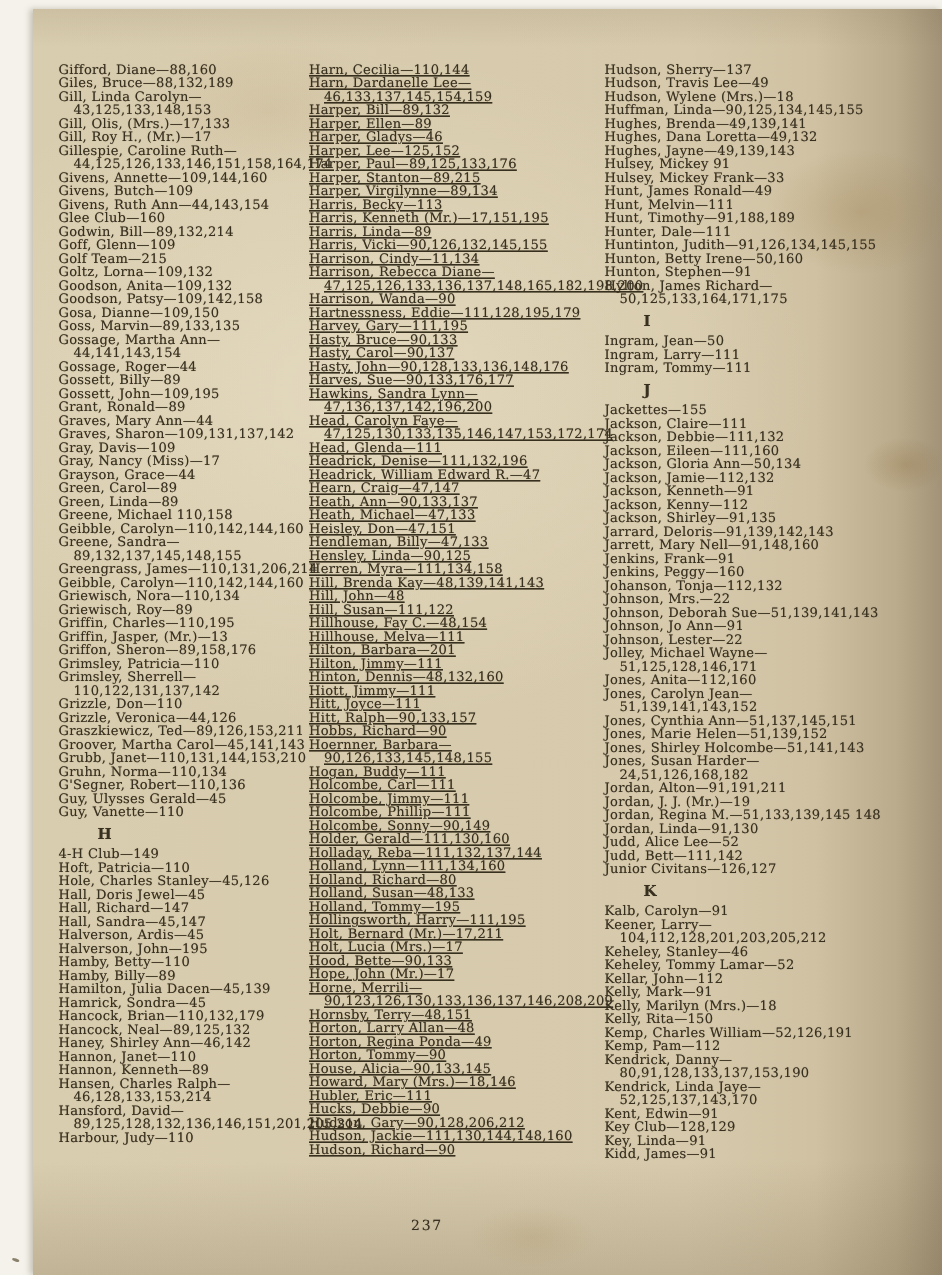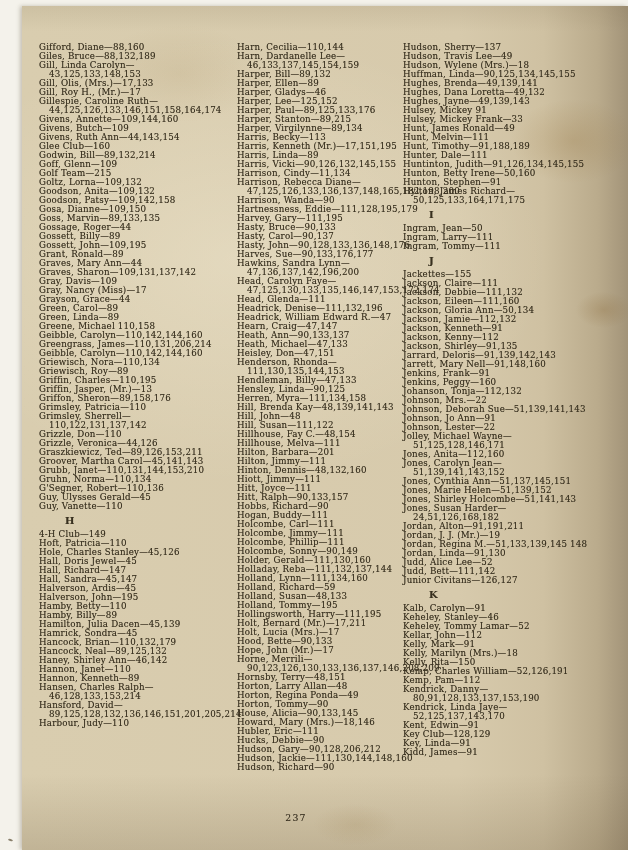--- a/index.html
+++ b/index.html
@@ -20,29 +20,29 @@
       linear-gradient(to right, #d9cdaf 0%, #d7caac 72%, #cfc1a2 86%, #baab8c 95%, #a29378 100%);
     box-shadow:-2px 0 4px rgba(110,100,80,0.35);
   }
   .col{
     position:absolute;top:37px;
     font-size:8.7px;line-height:9px;letter-spacing:0.2px;
     color:#38301f;
     text-shadow:0 0 0.5px rgba(56,48,31,0.5);
   }
   .col-0{left:17px;width:176px;}
-  .col-1{left:215px;width:182px;}
+  .col-1{left:184px;width:182px;text-decoration:underline;}
   .col-2{left:381px;width:186px;}
   .entry{padding-left:10px;text-indent:-10px;}
   .sec{
     font-weight:bold;font-size:10px;line-height:10px;
     margin:5px 0 4px 26px;letter-spacing:0.6px;padding-left:0;text-indent:0;
   }
   .pagenum{
-    position:absolute;left:252px;top:806px;width:44px;text-align:center;
+    position:absolute;left:252px;top:806px;width:44px;text-align:left;
     font-size:9.3px;letter-spacing:1.2px;color:#3a3222;
     text-shadow:0 0 0.5px rgba(56,48,31,0.5);
   }
   .speck{
     position:absolute;left:8px;top:839px;width:5px;height:2px;
     background:#8a816d;border-radius:50%;transform:rotate(20deg);
   }
 </style>
 </head>
 <body>
@@ -60,33 +60,35 @@
       <div class="entry">Givens, Ruth Ann—44,143,154</div>
       <div class="entry">Glee Club—160</div>
       <div class="entry">Godwin, Bill—89,132,214</div>
       <div class="entry">Goff, Glenn—109</div>
       <div class="entry">Golf Team—215</div>
       <div class="entry">Goltz, Lorna—109,132</div>
       <div class="entry">Goodson, Anita—109,132</div>
       <div class="entry">Goodson, Patsy—109,142,158</div>
       <div class="entry">Gosa, Dianne—109,150</div>
       <div class="entry">Goss, Marvin—89,133,135</div>
+      <div class="entry">Gossage, Martha Ann—44,141,143,154</div>
       <div class="entry">Gossage, Roger—44</div>
       <div class="entry">Gossett, Billy—89</div>
       <div class="entry">Gossett, John—109,195</div>
       <div class="entry">Grant, Ronald—89</div>
       <div class="entry">Graves, Mary Ann—44</div>
       <div class="entry">Graves, Sharon—109,131,137,142</div>
       <div class="entry">Gray, Davis—109</div>
       <div class="entry">Gray, Nancy (Miss)—17</div>
       <div class="entry">Grayson, Grace—44</div>
       <div class="entry">Green, Carol—89</div>
       <div class="entry">Green, Linda—89</div>
       <div class="entry">Greene, Michael 110,158</div>
       <div class="entry">Geibble, Carolyn—110,142,144,160</div>
+      <div class="entry">Greene, Sandra—89,132,137,145,148,155</div>
       <div class="entry">Greengrass, James—110,131,206,214</div>
       <div class="entry">Geibble, Carolyn—110,142,144,160</div>
       <div class="entry">Griewisch, Nora—110,134</div>
       <div class="entry">Griewisch, Roy—89</div>
       <div class="entry">Griffin, Charles—110,195</div>
       <div class="entry">Griffin, Jasper, (Mr.)—13</div>
       <div class="entry">Griffon, Sheron—89,158,176</div>
       <div class="entry">Grimsley, Patricia—110</div>
       <div class="entry">Grimsley, Sherrell—110,122,131,137,142</div>
       <div class="entry">Grizzle, Don—110</div>
@@ -145,45 +147,45 @@
       <div class="entry">Harves, Sue—90,133,176,177</div>
       <div class="entry">Hawkins, Sandra Lynn—47,136,137,142,196,200</div>
       <div class="entry">Head, Carolyn Faye—47,125,130,133,135,146,147,153,172,174</div>
       <div class="entry">Head, Glenda—111</div>
       <div class="entry">Headrick, Denise—111,132,196</div>
       <div class="entry">Headrick, William Edward R.—47</div>
       <div class="entry">Hearn, Craig—47,147</div>
       <div class="entry">Heath, Ann—90,133,137</div>
       <div class="entry">Heath, Michael—47,133</div>
       <div class="entry">Heisley, Don—47,151</div>
-      <div class="entry">Henderson, Rhonda—111,130,135,144,153</div>
       <div class="entry">Hendleman, Billy—47,133</div>
       <div class="entry">Hensley, Linda—90,125</div>
       <div class="entry">Herren, Myra—111,134,158</div>
       <div class="entry">Hill, Brenda Kay—48,139,141,143</div>
       <div class="entry">Hill, John—48</div>
       <div class="entry">Hill, Susan—111,122</div>
       <div class="entry">Hillhouse, Fay C.—48,154</div>
       <div class="entry">Hillhouse, Melva—111</div>
       <div class="entry">Hilton, Barbara—201</div>
       <div class="entry">Hilton, Jimmy—111</div>
       <div class="entry">Hinton, Dennis—48,132,160</div>
       <div class="entry">Hiott, Jimmy—111</div>
       <div class="entry">Hitt, Joyce—111</div>
       <div class="entry">Hitt, Ralph—90,133,157</div>
       <div class="entry">Hobbs, Richard—90</div>
+      <div class="entry">Hoernner, Barbara—90,126,133,145,148,155</div>
       <div class="entry">Hogan, Buddy—111</div>
       <div class="entry">Holcombe, Carl—111</div>
       <div class="entry">Holcombe, Jimmy—111</div>
       <div class="entry">Holcombe, Phillip—111</div>
       <div class="entry">Holcombe, Sonny—90,149</div>
       <div class="entry">Holder, Gerald—111,130,160</div>
       <div class="entry">Holladay, Reba—111,132,137,144</div>
       <div class="entry">Holland, Lynn—111,134,160</div>
-      <div class="entry">Holland, Richard—59</div>
+      <div class="entry">Holland, Richard—80</div>
       <div class="entry">Holland, Susan—48,133</div>
       <div class="entry">Holland, Tommy—195</div>
       <div class="entry">Hollingsworth, Harry—111,195</div>
       <div class="entry">Holt, Bernard (Mr.)—17,211</div>
       <div class="entry">Holt, Lucia (Mrs.)—17</div>
       <div class="entry">Hood, Bette—90,133</div>
       <div class="entry">Hope, John (Mr.)—17</div>
       <div class="entry">Horne, Merrili—90,123,126,130,133,136,137,146,208,209</div>
       <div class="entry">Hornsby, Terry—48,151</div>
       <div class="entry">Horton, Larry Allan—48</div>
@@ -247,20 +249,21 @@
       <div class="entry">Jones, Susan Harder—24,51,126,168,182</div>
       <div class="entry">Jordan, Alton—91,191,211</div>
       <div class="entry">Jordan, J. J. (Mr.)—19</div>
       <div class="entry">Jordan, Regina M.—51,133,139,145 148</div>
       <div class="entry">Jordan, Linda—91,130</div>
       <div class="entry">Judd, Alice Lee—52</div>
       <div class="entry">Judd, Bett—111,142</div>
       <div class="entry">Junior Civitans—126,127</div>
       <div class="sec">K</div>
       <div class="entry">Kalb, Carolyn—91</div>
+      <div class="entry">Keener, Larry—104,112,128,201,203,205,212</div>
       <div class="entry">Keheley, Stanley—46</div>
       <div class="entry">Keheley, Tommy Lamar—52</div>
       <div class="entry">Kellar, John—112</div>
       <div class="entry">Kelly, Mark—91</div>
       <div class="entry">Kelly, Marilyn (Mrs.)—18</div>
       <div class="entry">Kelly, Rita—150</div>
       <div class="entry">Kemp, Charles William—52,126,191</div>
       <div class="entry">Kemp, Pam—112</div>
       <div class="entry">Kendrick, Danny—80,91,128,133,137,153,190</div>
       <div class="entry">Kendrick, Linda Jaye—52,125,137,143,170</div>

